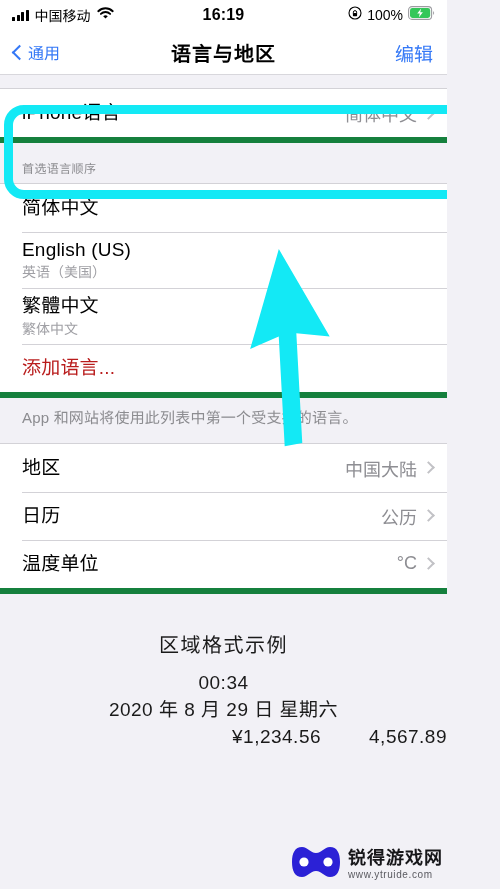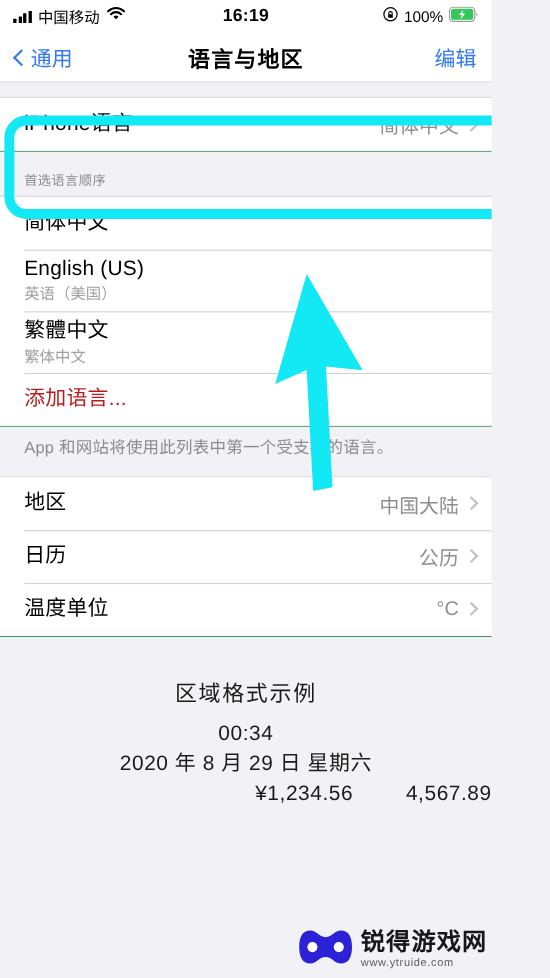--- a/index.html
+++ b/index.html
@@ -91,21 +91,21 @@
   }
   .nav-back {
     display: flex;
     align-items: center;
     gap: 3px;
     flex: 1 1 0;
     min-width: 0;
     cursor: pointer;
   }
   .nav-back-label {
-    font-size: 19px;
+    font-size: 16px;
     color: #3478F6;
     white-space: nowrap;
   }
   .nav-title {
     position: absolute;
     left: 0; right: 0;
     text-align: center;
     font-size: 20px;
     font-weight: 600;
     color: #000;
@@ -119,21 +119,21 @@
     color: #3478F6;
     white-space: nowrap;
     cursor: pointer;
     z-index: 2;
   }
 
   
   .group {
     background: #FFFFFF;
     border-top: 1px solid #D3D2D7;
-    border-bottom: 1px solid #15803d;
+    border-bottom: 6px solid #15803d;
   }
   .row {
     position: relative;
     display: flex;
     align-items: center;
     min-height: 48px;
     padding: 0 14px 0 22px;
     background: #FFFFFF;
     cursor: pointer;
   }
@@ -254,21 +254,21 @@
     right: 4px;
     bottom: 6px;
     display: flex;
     align-items: center;
     gap: 7px;
     z-index: 30;
   }
   .wm-logo { flex: 0 0 auto; }
   .wm-texts { line-height: 1; }
   .wm-name {
-    font-size: 22px;
+    font-size: 18px;
     font-weight: 700;
     color: #17171A;
     letter-spacing: 1px;
     white-space: nowrap;
   }
   .wm-url {
     font-size: 10px;
     color: #5A5A60;
     letter-spacing: 0.6px;
     margin-top: 3px;

